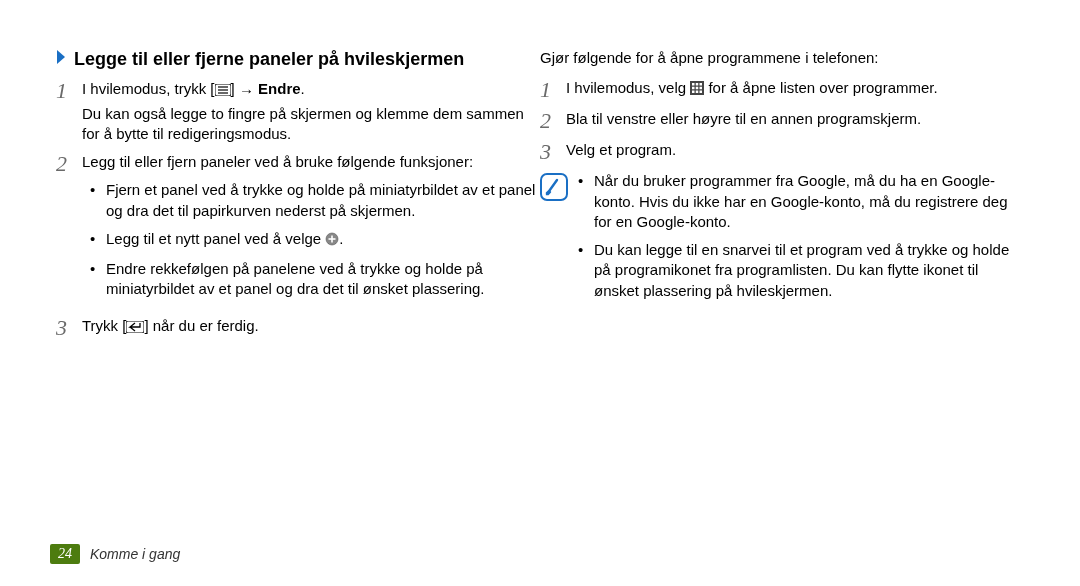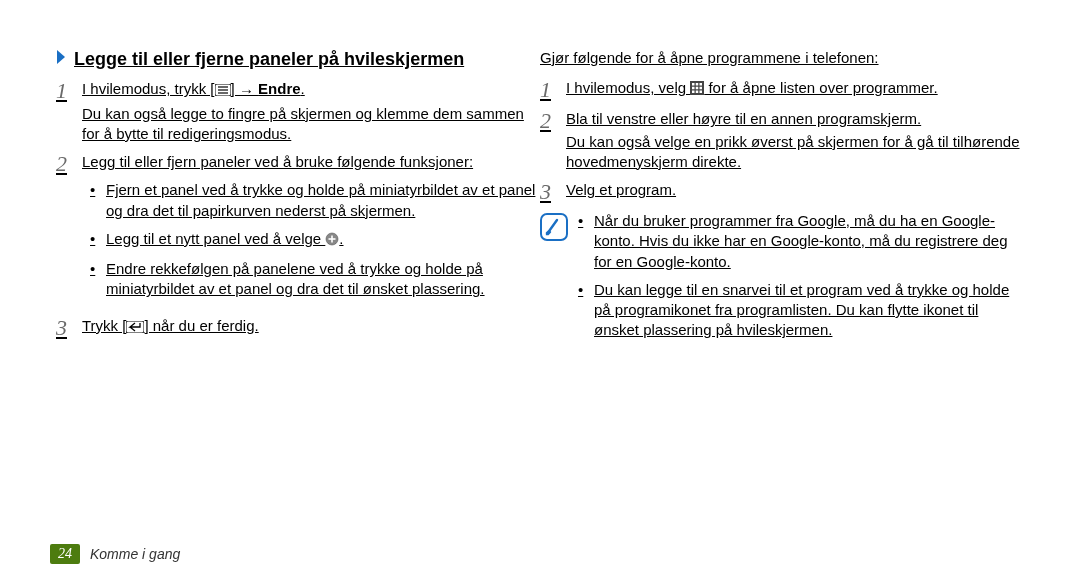--- a/index.html
+++ b/index.html
@@ -7,21 +7,20 @@
     width: 1080px;
     height: 586px;
     background: #fff;
     font-family: "Segoe UI", Arial, sans-serif;
     color: #000;
     position: relative;
   }
   .page {
     display: flex;
     padding: 48px 56px 20px 56px;
-    text-decoration: underline;
   }
   .col {
     flex: 1;
     min-width: 0;
   }
   .chevron {
     color: #1a6fc4;
     font-weight: bold;
     margin-right: 6px;
     font-size: 18px;
@@ -205,21 +204,20 @@
               <rect x="5.75" y="9.5" width="2.5" height="2.5" fill="#fff"></rect>
               <rect x="9.5" y="9.5" width="2.5" height="2.5" fill="#fff"></rect>
             </svg></span><span> for å åpne listen over programmer.</span>
       </div>
     </div>
 
     <div class="num-item">
       <span class="num">2</span>
       <div class="num-body">
         <div>Bla til venstre eller høyre til en annen programskjerm.</div>
-        <div style="margin-top:2px">Du kan også velge en prikk øverst på skjermen for å gå til tilhørende hovedmenyskjerm direkte.</div>
       </div>
     </div>
 
     <div class="num-item">
       <span class="num">3</span>
       <div class="num-body">Velg et program.</div>
     </div>
 
     <div class="note-row">
       <span class="note-icon">

